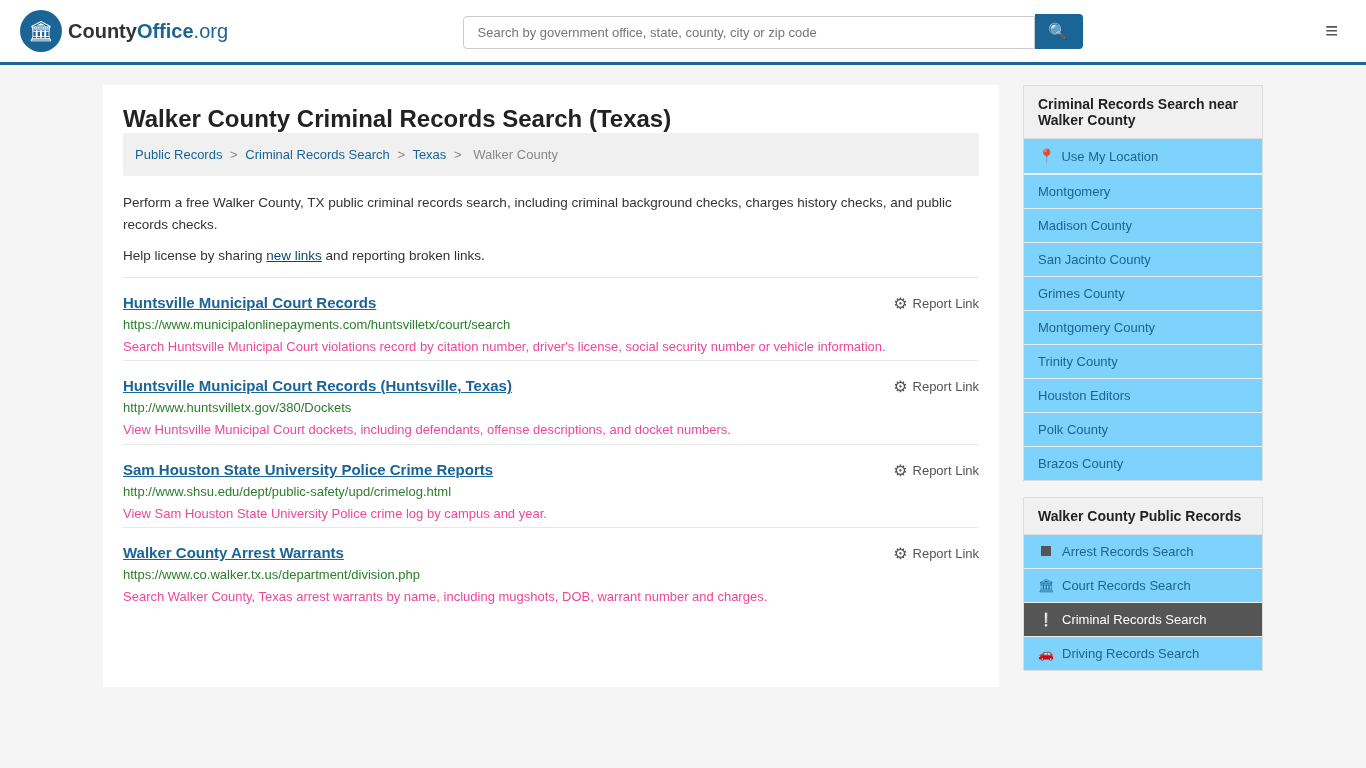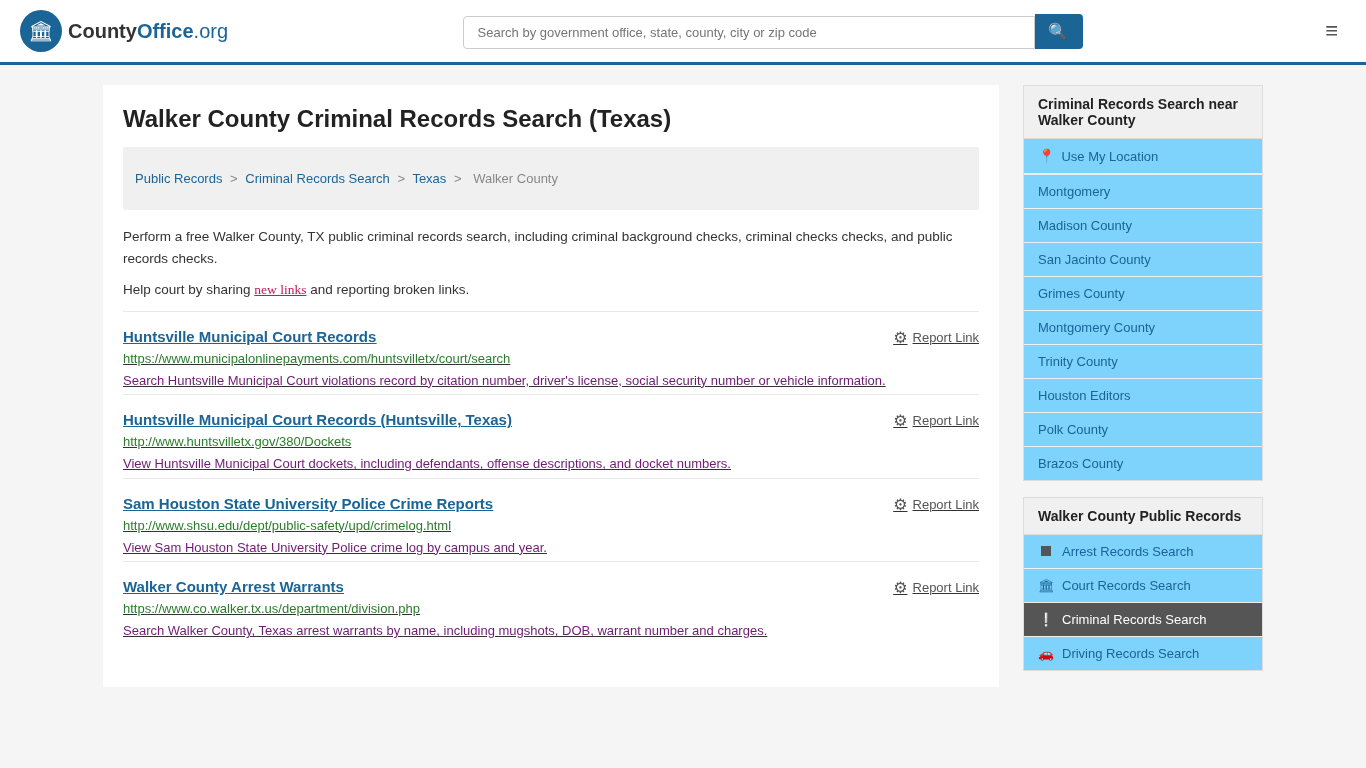--- a/index.html
+++ b/index.html
@@ -88,47 +88,45 @@
     .sidebar {
       width: 240px;
       flex-shrink: 0;
     }
 
     
     .page-title {
       font-size: 24px;
       font-weight: bold;
       color: #222;
-      margin-bottom: 14px;
     }
 
     
     .breadcrumb {
       background: #f0f0f0;
-      padding: 24px 12px;
+      padding: 14px 12px;
       font-size: 13px;
       color: #555;
       margin-bottom: 16px;
       border-radius: 2px;
     }
     .breadcrumb a {
       color: #1a6496;
       text-decoration: none;
     }
     .breadcrumb span { color: #888; margin: 0 4px; }
 
     
     .desc { font-size: 13.5px; line-height: 1.6; color: #333; margin-bottom: 10px; }
-    .desc a { color: #be185d; font-family: Liberation Serif, serif; }
+    .desc a { color: #0c4a6e; }
 
     
     .record-item {
       border-top: 1px solid #e8e8e8;
       padding: 16px 0 4px;
-      text-decoration: underline;
     }
     .record-header {
       display: flex;
       align-items: flex-start;
       justify-content: space-between;
       margin-bottom: 4px;
     }
     .record-title {
       font-size: 15px;
       font-weight: bold;
@@ -152,21 +150,21 @@
     .report-link-icon {
       font-size: 16px;
     }
     .record-url {
       color: #2a7d2a;
       font-size: 13px;
       margin-bottom: 5px;
     }
     .record-desc {
       font-size: 13px;
-      color: #701a75;
+      color: #ec4899;
       line-height: 1.5;
     }
 
     
     .sidebar-section {
       background: #7dd3fc;
       margin-bottom: 16px;
       border: 1px solid #ddd;
     }
     .sidebar-section-header {
@@ -248,23 +246,23 @@
     <div class="breadcrumb">
       <a href="#">Public Records</a>
       <span>&gt;</span>
       <a href="#">Criminal Records Search</a>
       <span>&gt;</span>
       <a href="#">Texas</a>
       <span>&gt;</span>
       <span>Walker County</span>
     </div>
 
-    <p class="desc">Perform a free Walker County, TX public criminal records search, including criminal background checks, criminal checks checks, and public records checks.</p>
+    <p class="desc">Perform a free Walker County, TX public criminal records search, including criminal background checks, charges history checks, and public records checks.</p>
     <p class="desc">
-      <span>Help court by sharing </span><a href="#">new links</a><span> and reporting broken links.</span>
+      <span>Help license by sharing </span><a href="#">new links</a><span> and reporting broken links.</span>
     </p>
 
     <div id="records-container">
         <div class="record-item">
       <div class="record-header">
         <span class="record-title">Huntsville Municipal Court Records</span>
         <button class="report-link-btn">
           <span class="report-link-icon">⚙</span>
           <span>Report Link</span>
         </button>

